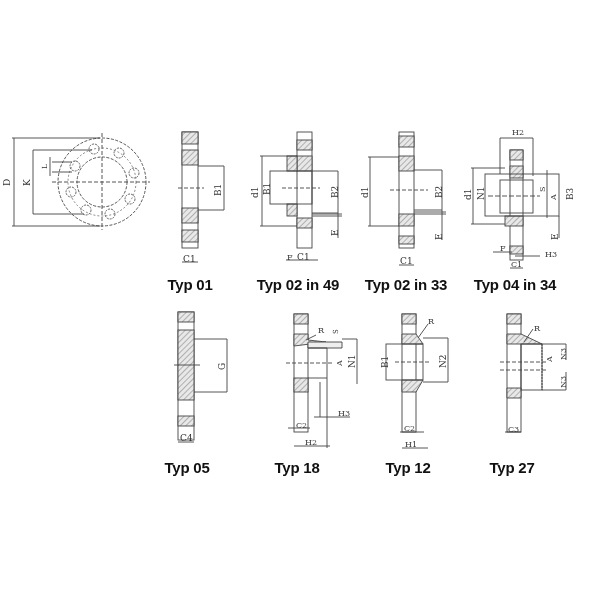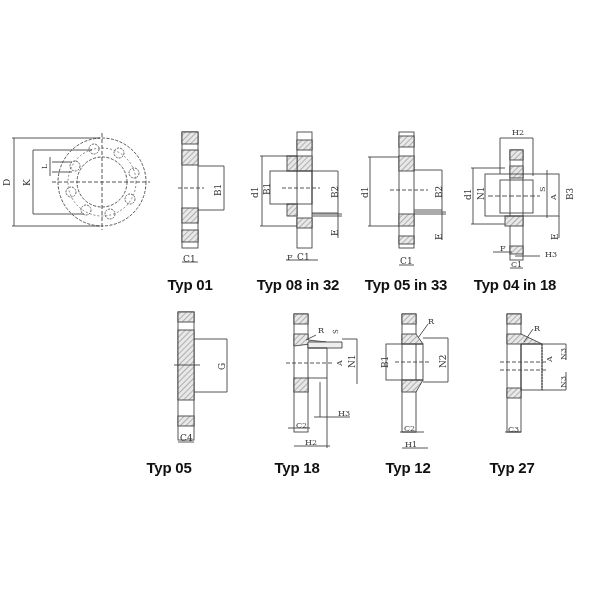--- a/index.html
+++ b/index.html
@@ -211,19 +211,19 @@
     <line x1="533" y1="329" x2="524" y2="342"></line>
   </g>
   <text x="534" y="331" font-size="8">R</text>
   <text x="552" y="362" font-size="8" transform="rotate(-90 552 362)">A</text>
   <text x="566" y="360" font-size="8" transform="rotate(-90 566 360)">N3</text>
   <text x="566" y="388" font-size="8" transform="rotate(-90 566 388)">N3</text>
   <text x="508" y="432" font-size="8">C3</text>
 </svg>
 
 <div class="caption" style="left:190px; top:276px;">Typ 01</div>
-<div class="caption" style="left:298px; top:276px;">Typ 08 in 32</div>
-<div class="caption" style="left:406px; top:276px;">Typ 05 in 33</div>
-<div class="caption" style="left:515px; top:276px;">Typ 04 in 18</div>
-<div class="caption" style="left:169px; top:459px;text-align:right;">Typ 05</div>
+<div class="caption" style="left:298px; top:276px;">Typ 02 in 49</div>
+<div class="caption" style="left:406px; top:276px;">Typ 02 in 33</div>
+<div class="caption" style="left:515px; top:276px;">Typ 04 in 34</div>
+<div class="caption" style="left:187px; top:459px;text-align:right;">Typ 05</div>
 <div class="caption" style="left:297px; top:459px;">Typ 18</div>
 <div class="caption" style="left:408px; top:459px;">Typ 12</div>
 <div class="caption" style="left:512px; top:459px;">Typ 27</div>
 
 </body></html>

